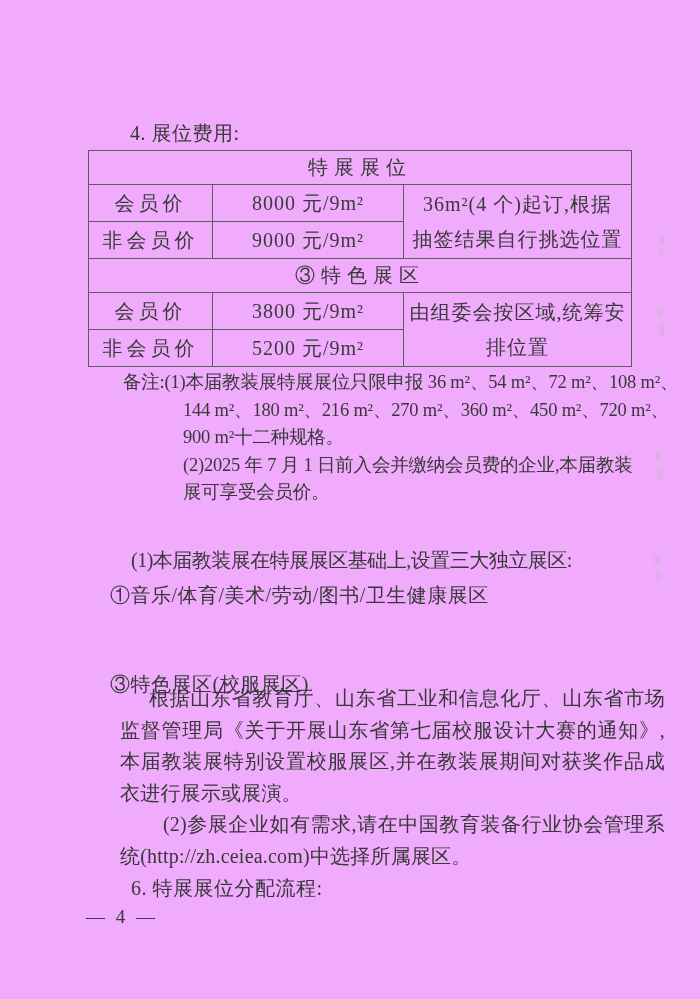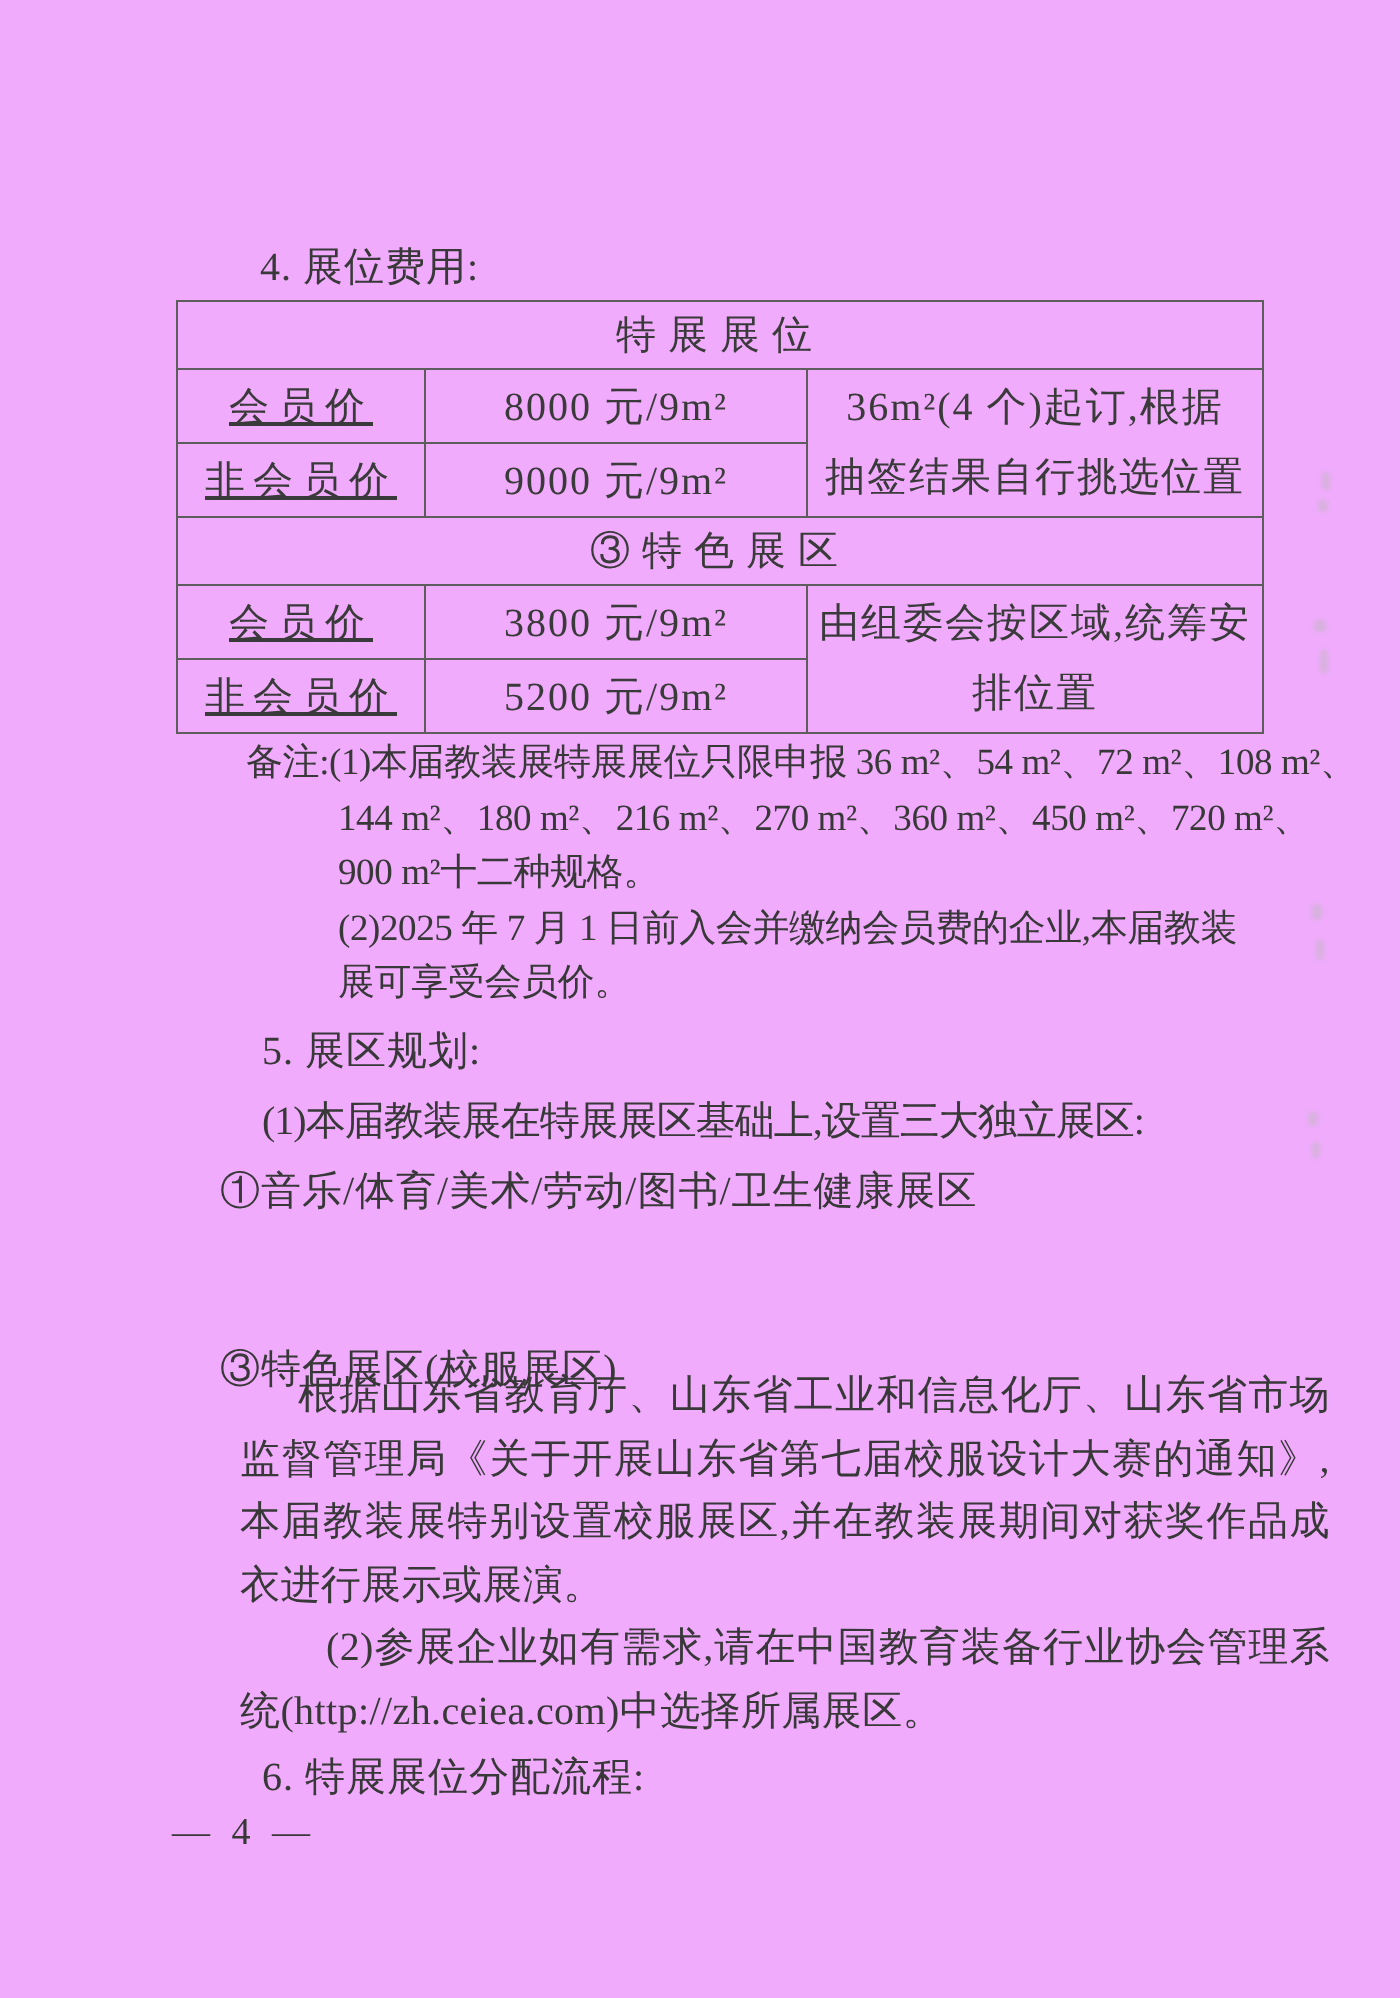--- a/index.html
+++ b/index.html
@@ -38,21 +38,21 @@
     font-size: 20px;
     color: #3a3a3a;
   }
   table.fee td {
     border: 1.5px solid #5d5d5d;
     padding: 0;
     text-align: center;
     vertical-align: middle;
   }
   td.group-header { height: 33px; letter-spacing: 6px; }
-  td.cell-label   { height: 36px; letter-spacing: 4px; text-decoration: underline; }
+  td.cell-label   { height: 36px; letter-spacing: 4px; }
   td.cell-price   { letter-spacing: 1px; }
   td.cell-note {
     text-align: left;
     padding-left: 9px;
     letter-spacing: 1px;
   }
   td.cell-note .note-line { line-height: 35px; white-space: nowrap; }
 
   
   .remarks {
@@ -60,21 +60,21 @@
     left: 123px;
     top: 369px;
     width: 540px;
     font-size: 18.5px;
     letter-spacing: -0.2px;
   }
   .remarks .r-line {
     line-height: 27.5px;
     white-space: nowrap;
   }
-  .remarks .indent { margin-left: 46px; }
+  .remarks .indent { margin-left: 60px; }
 
   
   .sub-line {
     position: absolute;
     font-size: 20px;
     white-space: nowrap;
     letter-spacing: -0.5px;
   }
   .p1 { left: 131px; top: 547px; }
   .z1 { left: 110px; top: 582px; letter-spacing: 0.5px; }
@@ -170,21 +170,20 @@
   </table>
 
   <div class="remarks">
     <div class="r-line">备注:(1)本届教装展特展展位只限申报 36 m²、54 m²、72 m²、108 m²、</div>
     <div class="r-line indent">144 m²、180 m²、216 m²、270 m²、360 m²、450 m²、720 m²、</div>
     <div class="r-line indent">900 m²十二种规格。</div>
     <div class="r-line indent">(2)2025 年 7 月 1 日前入会并缴纳会员费的企业,本届教装</div>
     <div class="r-line indent">展可享受会员价。</div>
   </div>
 
-  <div class="heading h5">5. 展区规划:</div>
   <div class="sub-line p1">(1)本届教装展在特展展区基础上,设置三大独立展区:</div>
   <div class="sub-line z1">①音乐/体育/美术/劳动/图书/卫生健康展区</div>
   <div class="sub-line z3">③特色展区(校服展区)</div>
 
   <div class="para para-shandong">根据山东省教育厅、山东省工业和信息化厅、山东省市场监督管理局《关于开展山东省第七届校服设计大赛的通知》,本届教装展特别设置校服展区,并在教装展期间对获奖作品成衣进行展示或展演。</div>
 
   <div class="para para-system">(2)参展企业如有需求,请在中国教育装备行业协会管理系统(http://zh.ceiea.com)中选择所属展区。</div>
 
   <div class="heading h6">6. 特展展位分配流程:</div>
 

